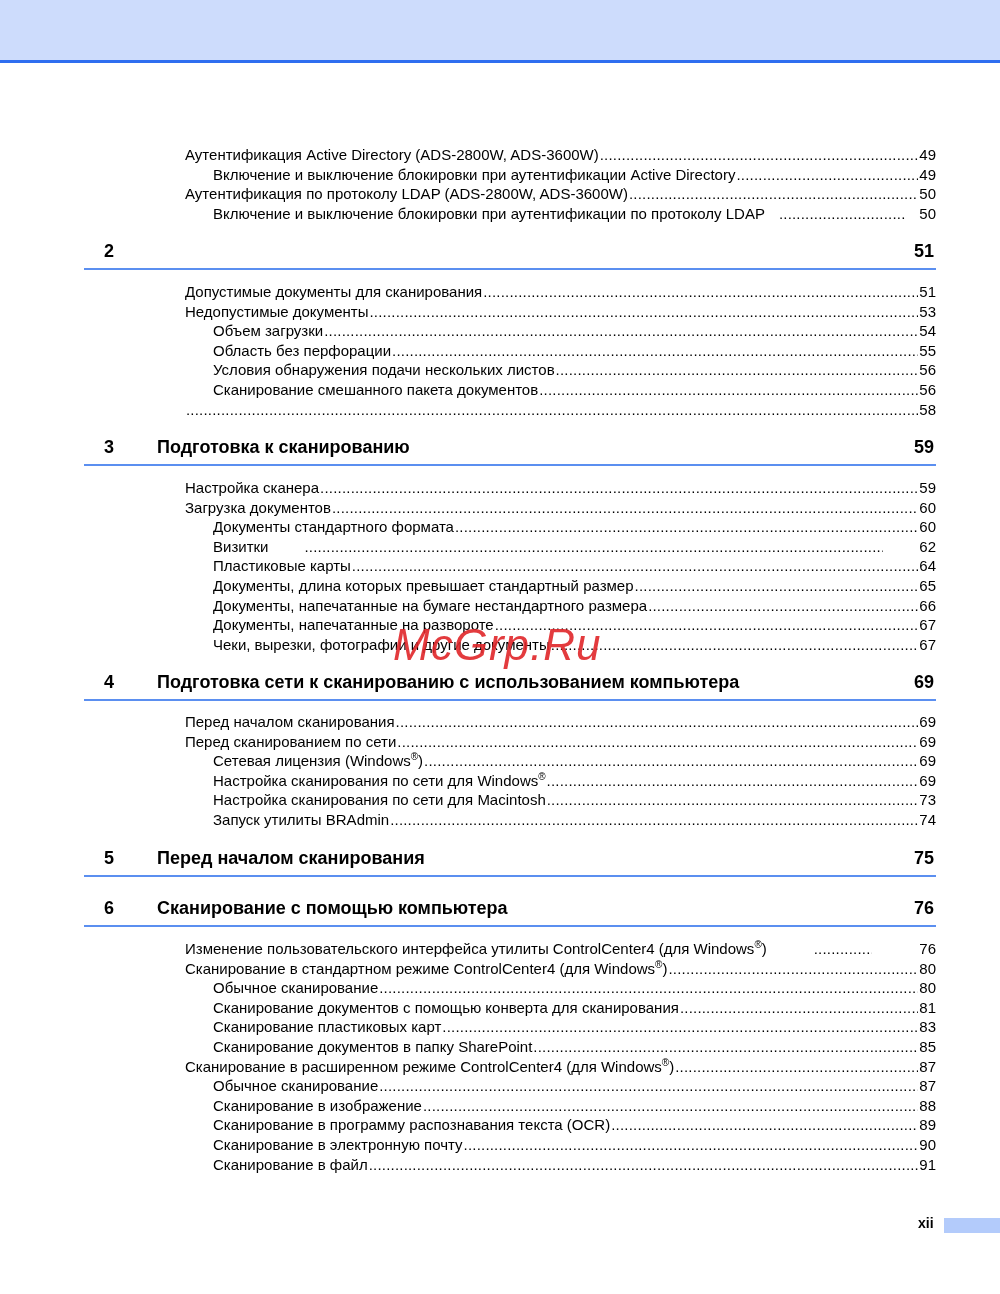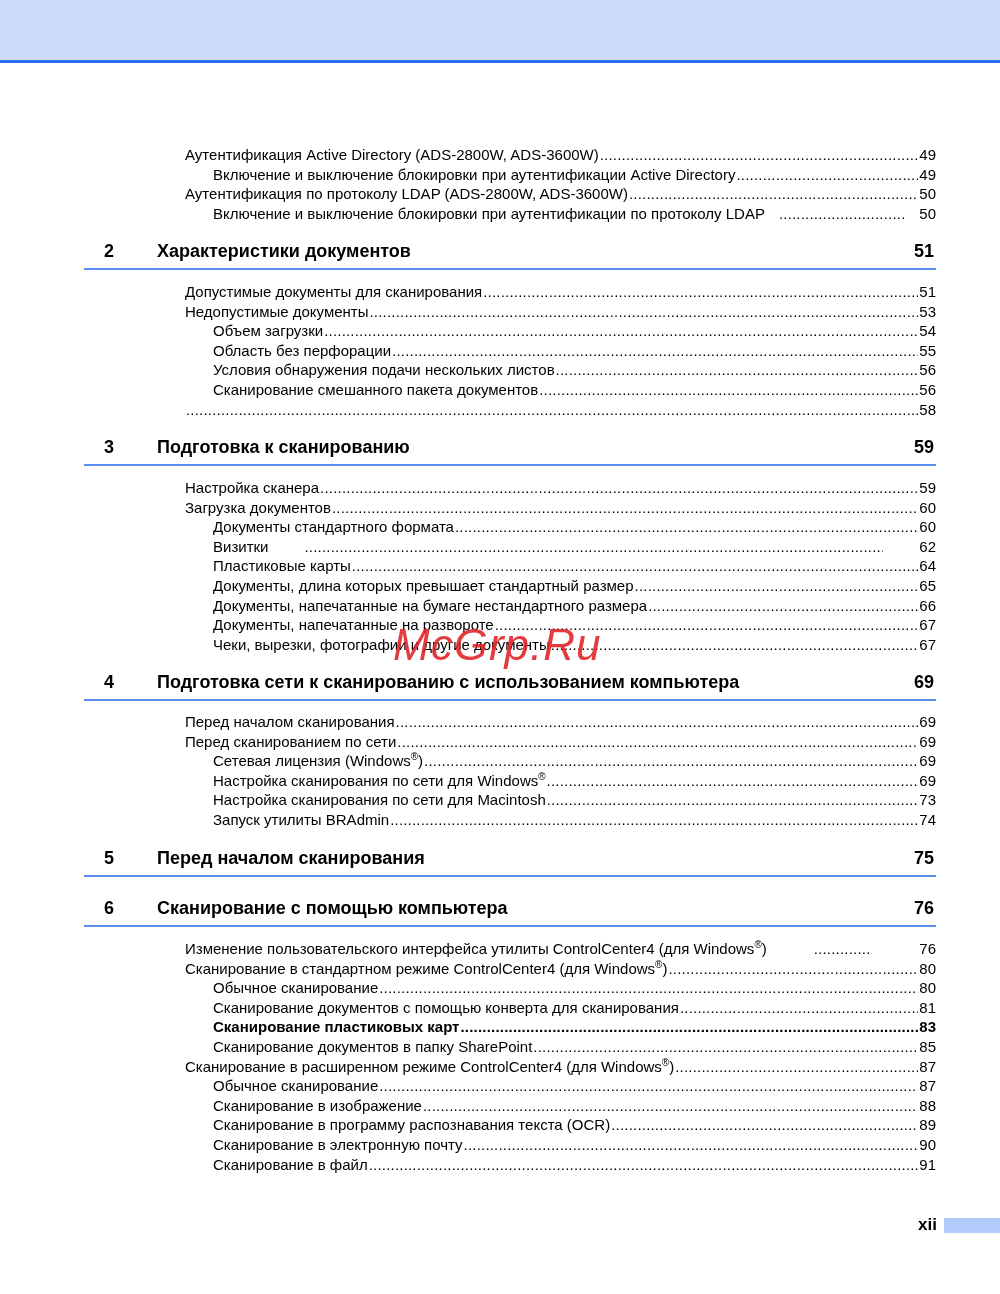--- a/index.html
+++ b/index.html
@@ -18,21 +18,21 @@
                    font-size: 15px; letter-spacing: 0.2px; }
     .entry .dots::before { content: "........................................................................................................................................................................................................................................................................................"; }
     .entry .page { flex: 0 0 auto; }
     .chapter { position: absolute; left: 84px; width: 852px; height: 30px;
                border-bottom: 2px solid #5b8ff0; font-weight: bold; font-size: 18px; }
     .chapter .num { position: absolute; left: 20px; bottom: 6px; }
     .chapter .ctitle { position: absolute; left: 73px; bottom: 6px; }
     .chapter .cpage { position: absolute; right: 2px; bottom: 6px; }
     .watermark { position: absolute; left: 393px; top: 620px; font-size: 44px; font-style: italic;
                  color: #e0262a; letter-spacing: 1px; opacity: 0.9; }
-    .footer-num { position: absolute; left: 918px; top: 1215px; font-weight: bold; font-size: 17px; }
+    .footer-num { position: absolute; left: 918px; top: 1215px; font-weight: bold; font-size: 14px; }
     .footer-tab { position: absolute; left: 944px; top: 1218px; width: 56px; height: 15px; background: #b3cbfb; }
   </style>
 </head>
 <body>
 
 <div class="header-band"></div>
 
 <div class="toc" id="toc">
     <div class="entry l1" style="top: 145px;">
       <span class="title"><span>Аутентификация Active Directory (ADS-2800W, ADS-3600W)</span></span>
@@ -49,21 +49,20 @@
       <span class="dots"></span>
       <span class="page">50</span>
     </div>
     <div class="entry l2" style="top: 204px; gap: 13px;">
       <span class="title"><span>Включение и выключение блокировки при аутентификации по протоколу LDAP</span></span>
       <span class="dots"></span>
       <span class="page">50</span>
     </div>
     <div class="chapter" style="top: 238px;">
       <span class="num">2</span>
-      <span class="ctitle">Характеристики документов</span>
       <span class="cpage">51</span>
     </div>
     <div class="entry l1" style="top: 282px;">
       <span class="title"><span>Допустимые документы для сканирования</span></span>
       <span class="dots"></span>
       <span class="page">51</span>
     </div>
     <div class="entry l1" style="top: 302px;">
       <span class="title"><span>Недопустимые документы</span></span>
       <span class="dots"></span>
@@ -201,21 +200,21 @@
     <div class="entry l2" style="top: 978px;">
       <span class="title"><span>Обычное сканирование</span></span>
       <span class="dots"></span>
       <span class="page">80</span>
     </div>
     <div class="entry l2" style="top: 998px;">
       <span class="title"><span>Сканирование документов с помощью конверта для сканирования</span></span>
       <span class="dots"></span>
       <span class="page">81</span>
     </div>
-    <div class="entry l2" style="top: 1017px; font-weight: bold;">
+    <div class="entry l2" style="top: 1017px;">
       <span class="title"><span>Сканирование пластиковых карт</span></span>
       <span class="dots"></span>
       <span class="page">83</span>
     </div>
     <div class="entry l2" style="top: 1037px;">
       <span class="title"><span>Сканирование документов в папку SharePoint</span></span>
       <span class="dots"></span>
       <span class="page">85</span>
     </div>
     <div class="entry l1" style="top: 1057px;">

